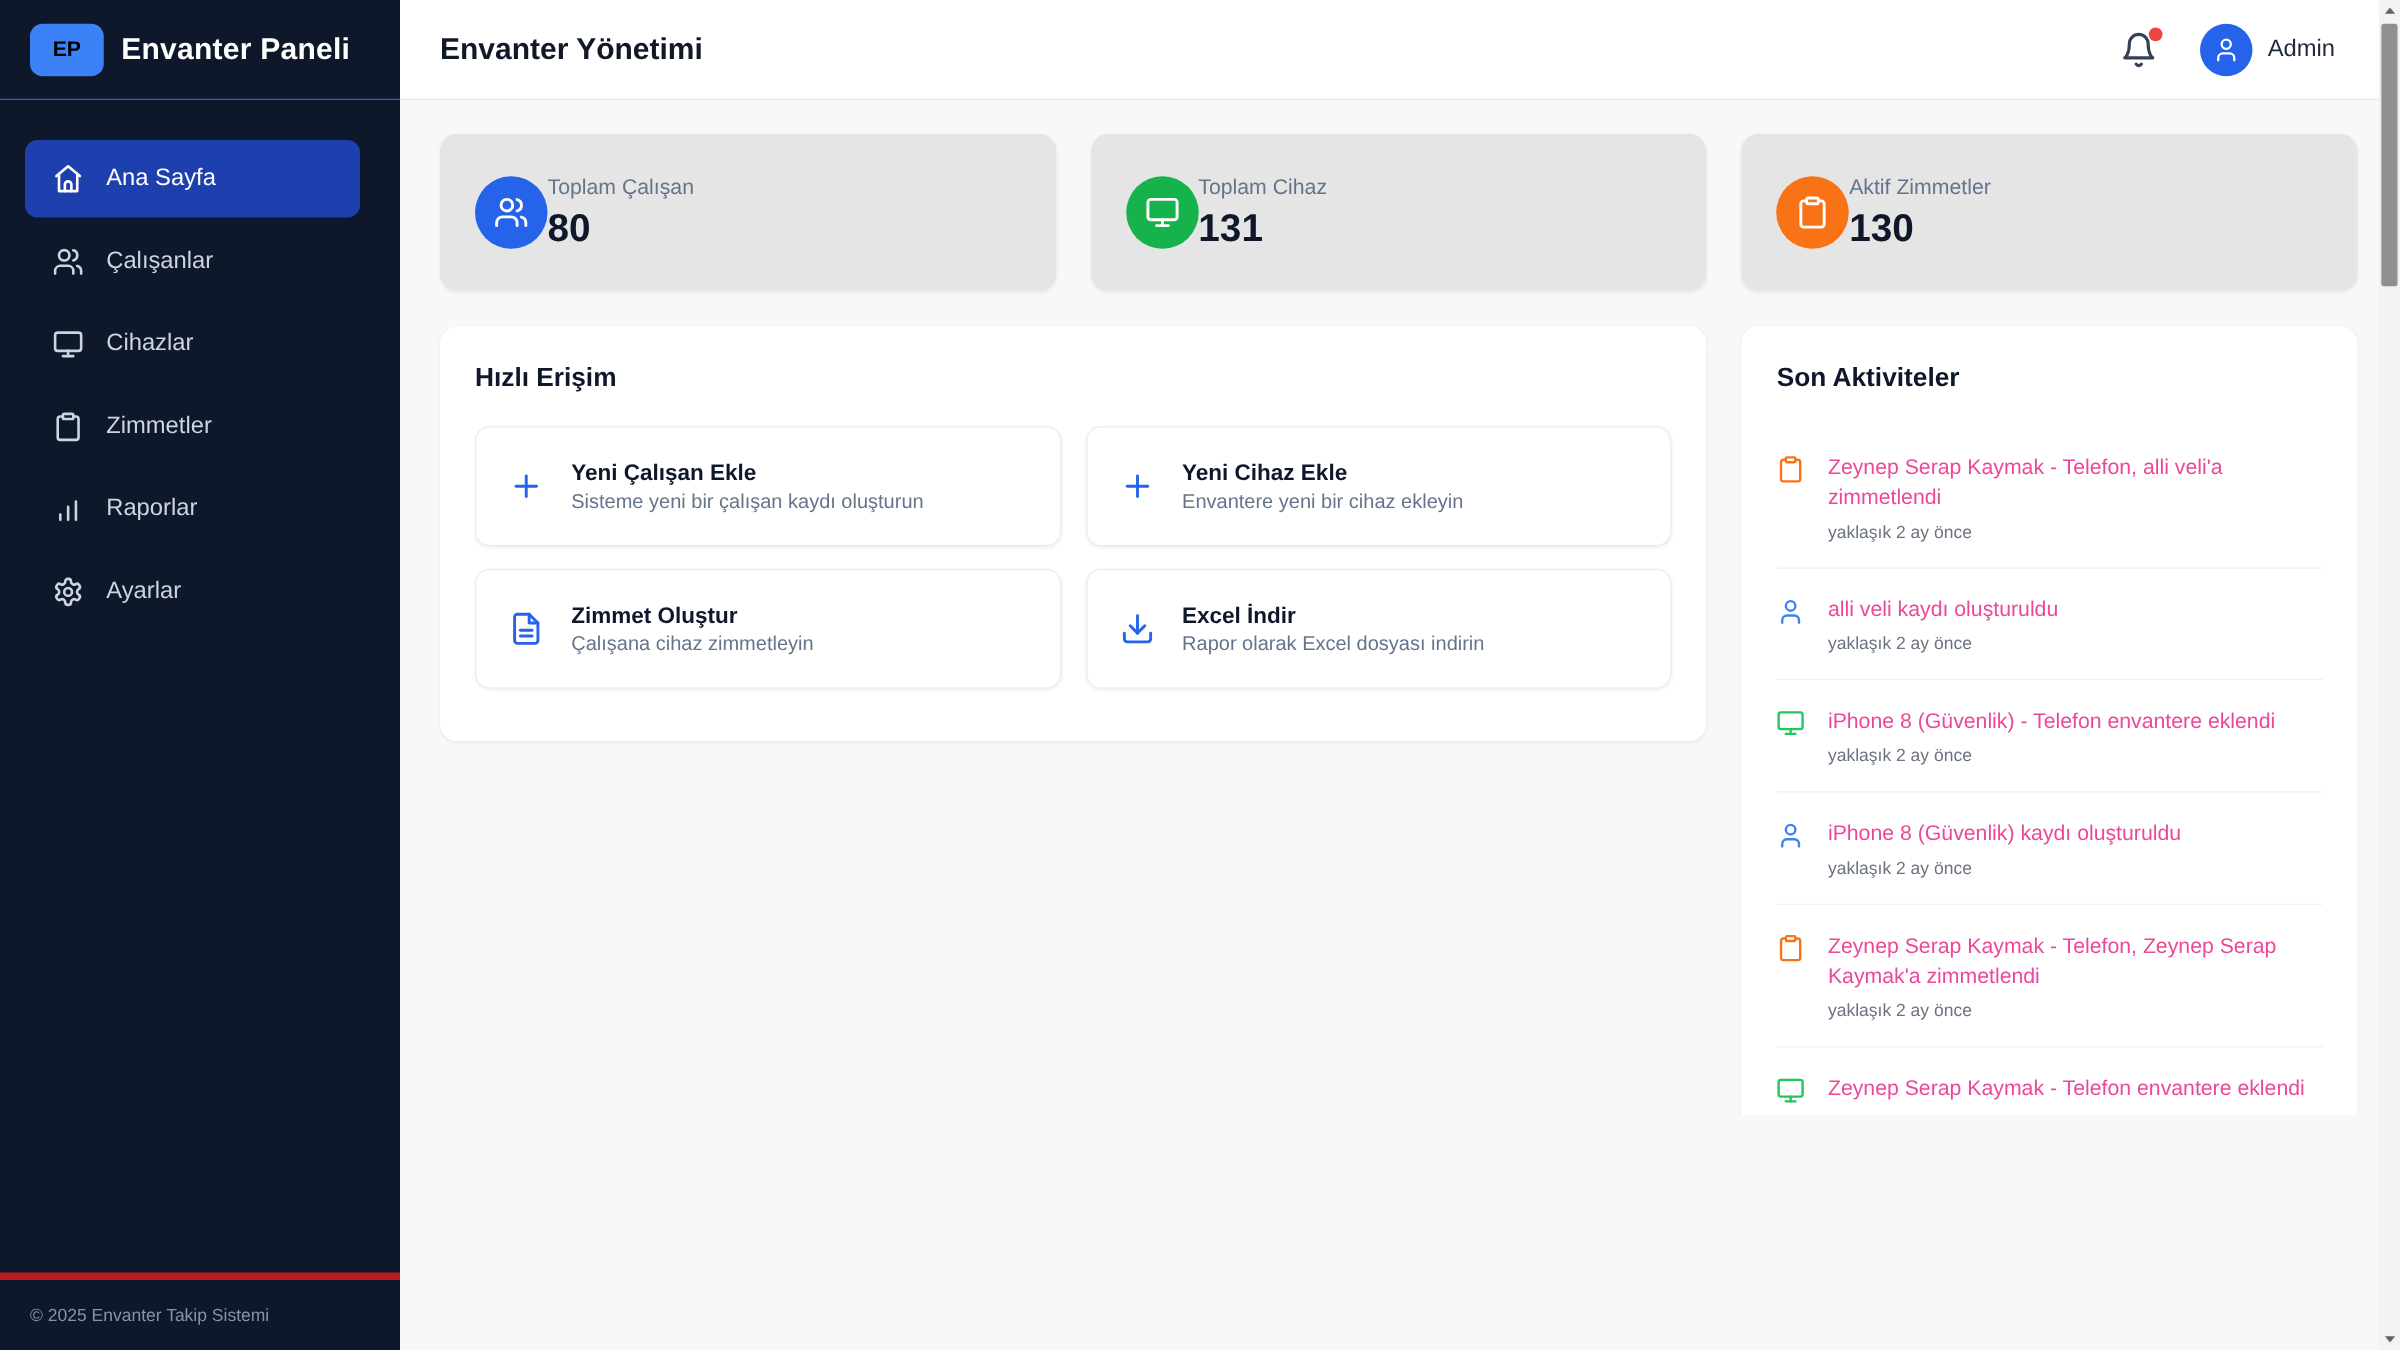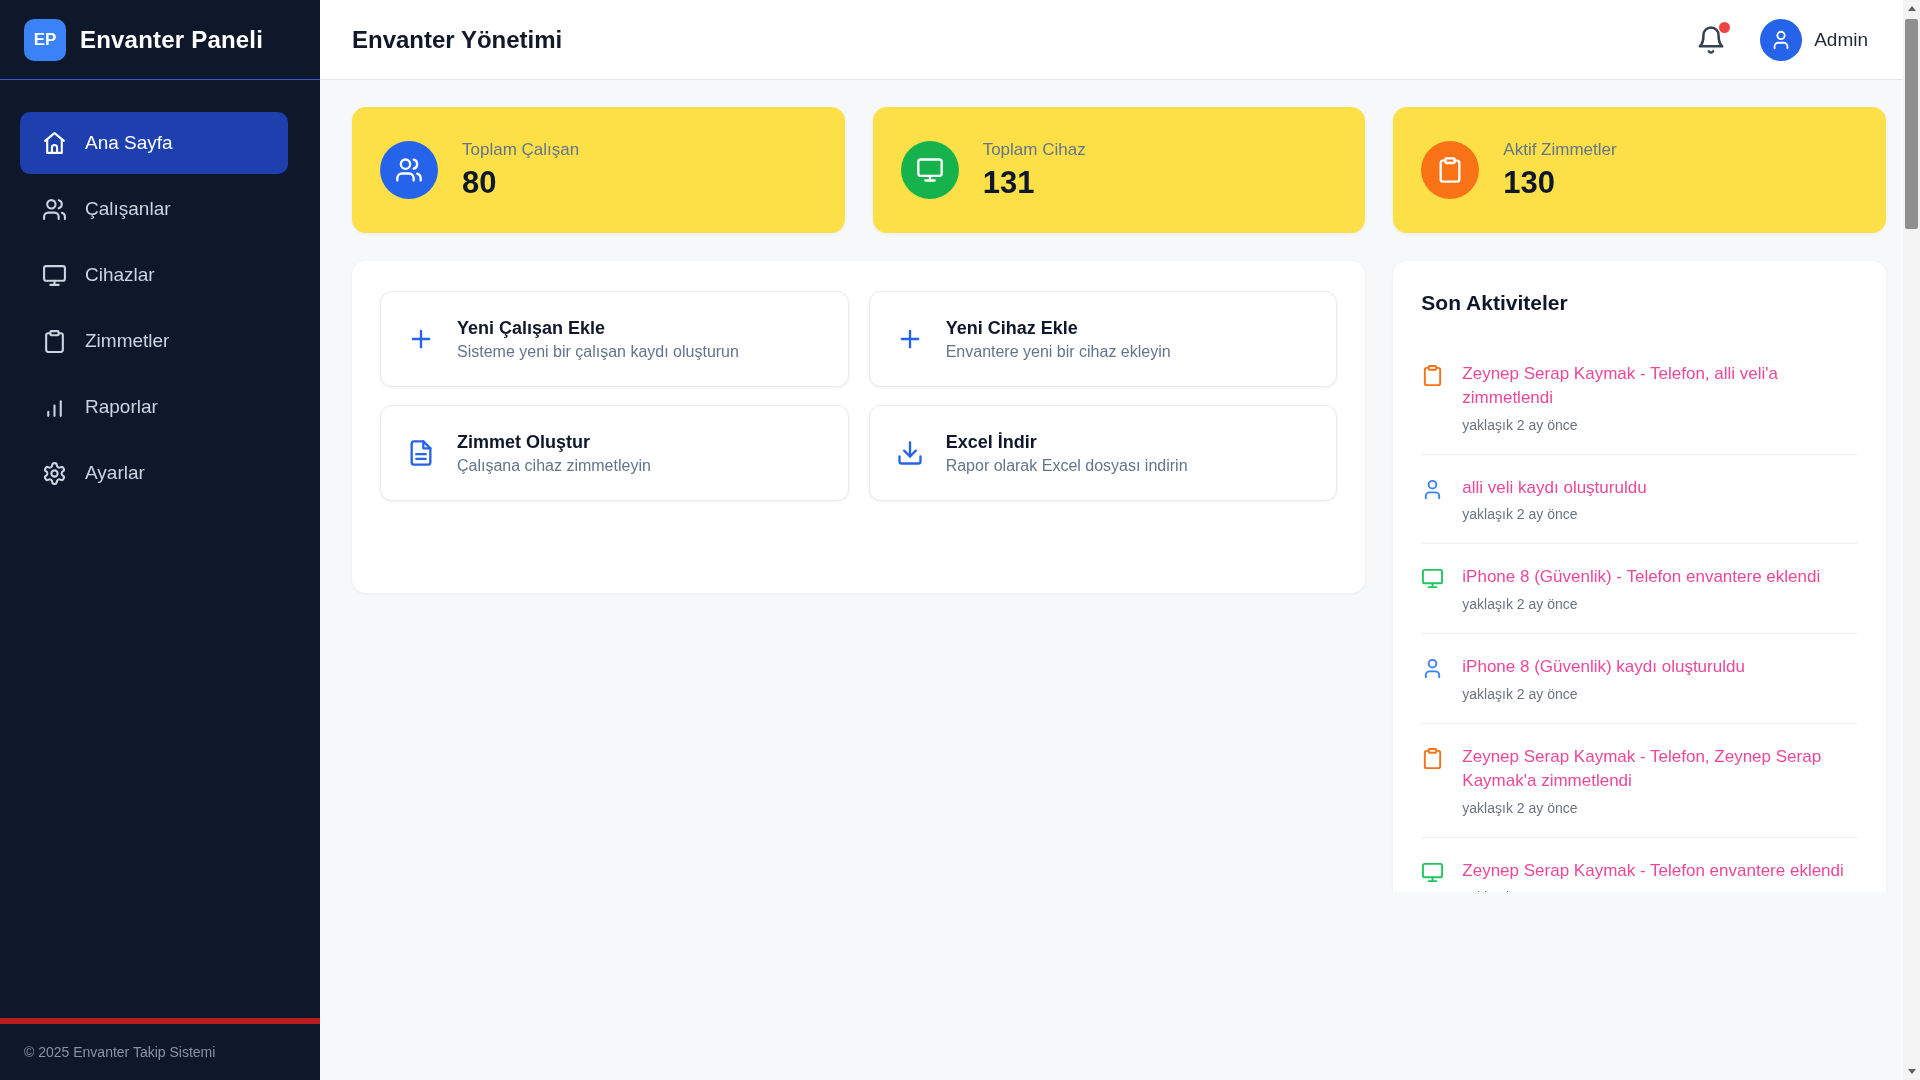--- a/index.html
+++ b/index.html
@@ -17,22 +17,22 @@
     width:320px; min-width:320px; height:1080px;
     background:#0f172a;
     display:flex; flex-direction:column;
   }
   .brand {
     height:80px; padding:0 24px;
     display:flex; align-items:center; gap:14px;
     border-bottom:1px solid #3a57d5;
   }
   .logo {
-    width:42px; height:42px; border-radius:10px;
-    background:#3b82f6; color:#ffffff;
+    width:59px; height:42px; border-radius:10px;
+    background:#3b82f6; color:#000000;
     font-size:17px; font-weight:bold;
     display:flex; align-items:center; justify-content:center;
   }
   .brand-title { color:#ffffff; font-size:24px; font-weight:bold; letter-spacing:.2px; }
   .nav { padding:32px 32px 0 20px; display:flex; flex-direction:column; gap:4px; flex:1; }
   .nav-item {
     height:62px; border-radius:10px; padding:0 22px;
     display:flex; align-items:center; gap:18px;
     color:#cbd5e1; font-size:19px; cursor:pointer;
   }
@@ -73,23 +73,23 @@
     padding:27px 34px 0 32px;
     display:grid;
     grid-template-columns:repeat(3, 1fr);
     gap:28px;
     align-content:start;
     overflow:hidden;
   }
 
   
   .stat-card {
-    background:#fde047; border-radius:14px; height:126px;
+    background:#e5e5e5; border-radius:14px; height:126px;
     box-shadow:0 1px 3px rgba(15,23,42,.06);
-    display:flex; align-items:center; gap:24px; padding:0 28px;
+    display:flex; align-items:center; padding:0 28px;
   }
   .stat-icon {
     width:58px; height:58px; border-radius:50%;
     display:flex; align-items:center; justify-content:center; color:#ffffff;
   }
   .stat-icon.blue  { background:#2563eb; }
   .stat-icon.green { background:#16b34c; }
   .stat-icon.orange{ background:#f97316; }
   .stat-label { font-size:17px; color:#64748b; margin-bottom:5px; }
   .stat-value { font-size:31px; font-weight:800; color:#0f172a; }
@@ -286,20 +286,21 @@
             <path d="M16 4h2a2 2 0 0 1 2 2v14a2 2 0 0 1-2 2H6a2 2 0 0 1-2-2V6a2 2 0 0 1 2-2h2"></path>
           </svg>
       </div>
       <div>
         <div class="stat-label">Aktif Zimmetler</div>
         <div class="stat-value">130</div>
       </div>
     </div>
 
     <section class="panel quick-panel">
+      <h2 class="panel-title">Hızlı Erişim</h2>
       <div class="quick-grid">
 
         <button class="quick-btn">
           <span class="quick-icon">
             <svg viewBox="0 0 24 24" width="28" height="28" fill="none" stroke="currentColor" stroke-width="2" stroke-linecap="round" stroke-linejoin="round">
                 <line x1="12" y1="5" x2="12" y2="19"></line>
                 <line x1="5" y1="12" x2="19" y2="12"></line>
               </svg>
           </span>
           <span>

